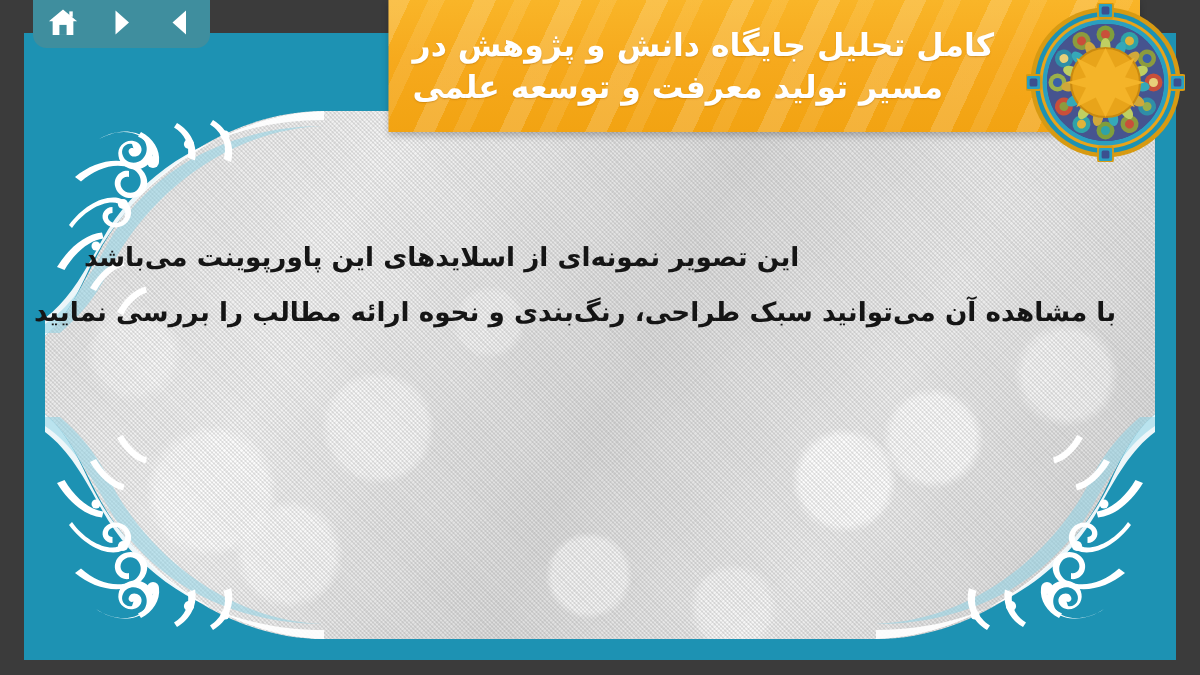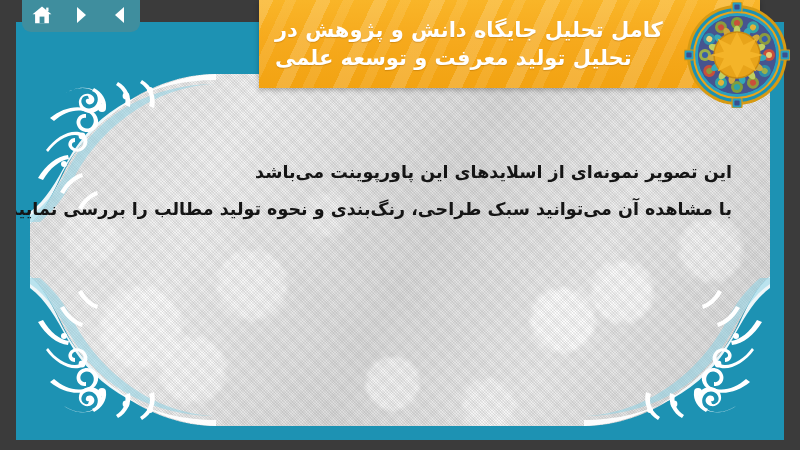--- a/index.html
+++ b/index.html
@@ -149,25 +149,25 @@
     width: 106px;
     height: 106px;
     z-index: 35;
     pointer-events: none;
   }
 
   
   #body-text {
     position: absolute;
     left: 40px;
-    right: 52px;
+    right: 40px;
     top: 132px;
     z-index: 20;
     direction: rtl;
-    text-align: right;
+    text-align: left;
   }
   .body-line {
     color: #151515;
     font-size: 17.5px;
     line-height: 37px;
     font-weight: bold;
     white-space: nowrap;
     direction: rtl;
   }
 </style>
@@ -274,27 +274,27 @@
           <circle cx="96" cy="22" r="3.4"></circle>
           <circle cx="120" cy="16" r="3"></circle>
           <path d="M30 118 c6 -10 14 -17 22 -19 l1 4 c-7 2 -14 8 -19 17 z"></path>
           <path d="M48 134 c5 -9 12 -15 19 -17 l1 4 c-6 2 -12 7 -16 15 z"></path>
         </g>
       </svg>
     </div>
 
     <div id="body-text">
       <div class="body-line">این تصویر نمونه‌ای از اسلایدهای این پاورپوینت می‌باشد</div>
-      <div class="body-line">با مشاهده آن می‌توانید سبک طراحی، رنگ‌بندی و نحوه تولید مطالب را بررسی نمایید</div>
+      <div class="body-line">با مشاهده آن می‌توانید سبک طراحی، رنگ‌بندی و نحوه ارائه مطالب را بررسی نمایید</div>
     </div>
   </div>
 
   <div id="title-banner">
     <div class="title-line">کامل تحلیل جایگاه دانش و پژوهش در</div>
-    <div class="title-line">تحلیل تولید معرفت و توسعه علمی</div>
+    <div class="title-line">مسیر تولید معرفت و توسعه علمی</div>
   </div>
 
   <div id="medallion">
     <svg width="106" height="106" viewBox="0 0 106 106" aria-hidden="true">
       <defs>
         <clipPath id="ringclip">
           <path d="M53 8 a45 45 0 1 1 -0.1 0 Z M53 30 a23 23 0 1 0 0.1 0 Z"></path>
         </clipPath>
       </defs>
       <circle cx="53" cy="53" r="50" fill="#d79a12"></circle>

